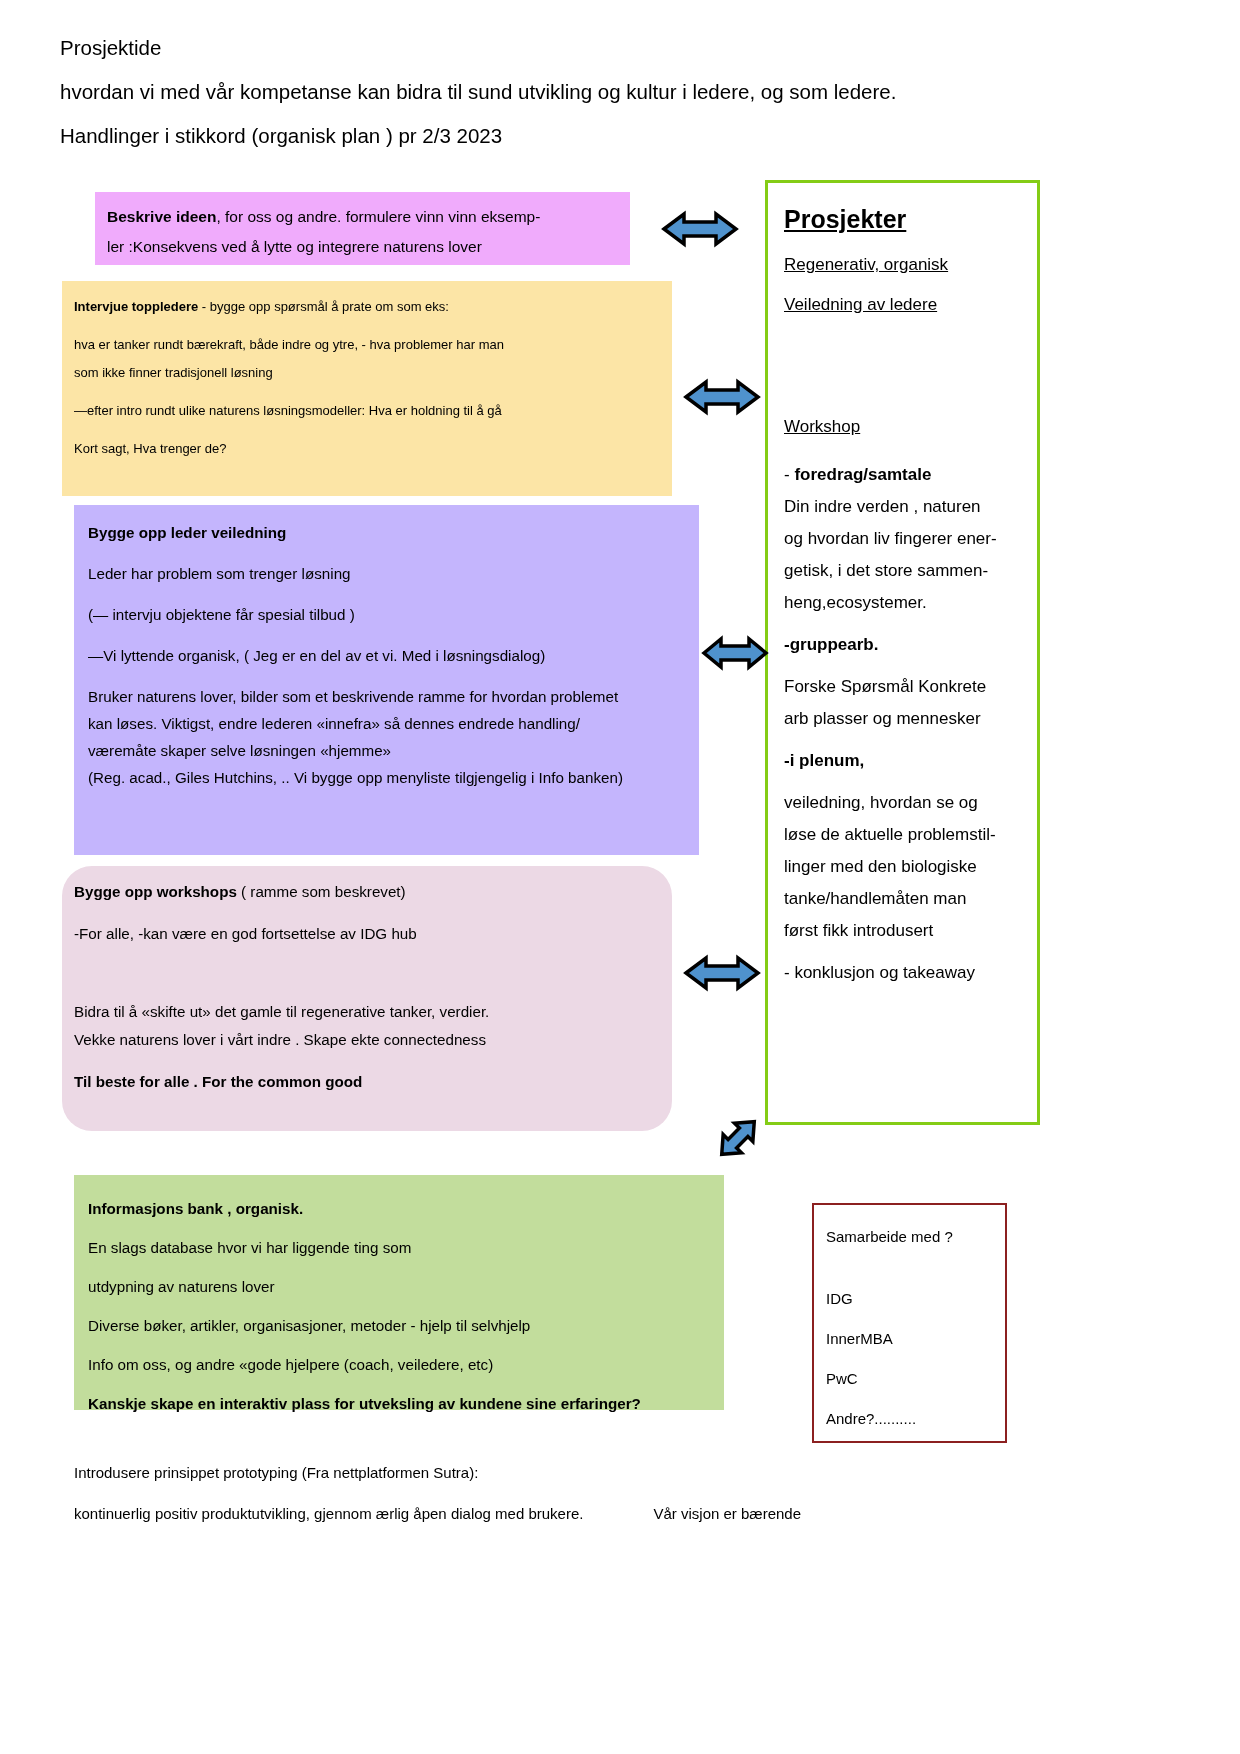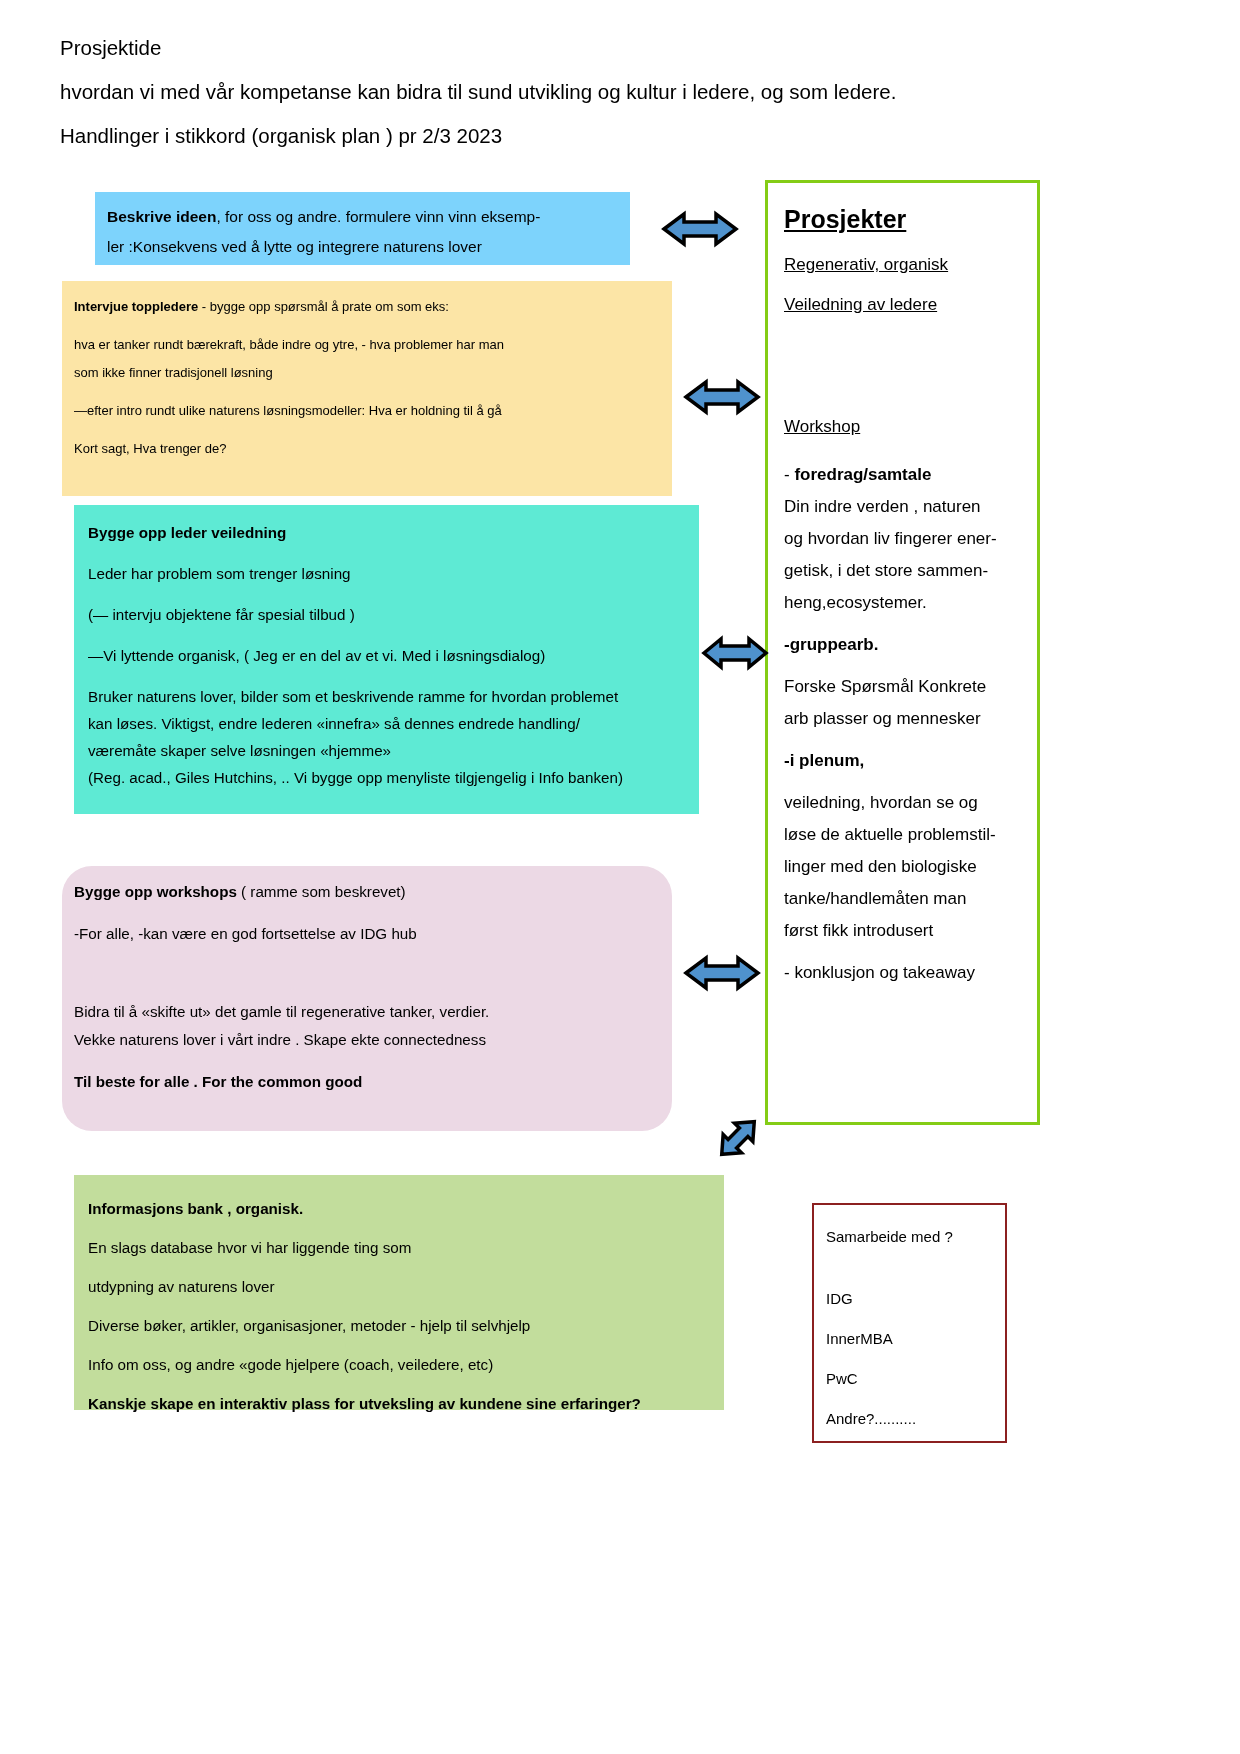--- a/index.html
+++ b/index.html
@@ -42,21 +42,21 @@
   }
   .panel p {
     margin: 0;
   }
 
   .blue-box {
     left: 95px;
     top: 192px;
     width: 535px;
     height: 73px;
-    background: #7dd3fc;
+    background: #f0abfc;
     padding: 10px 12px 0 12px;
     font-size: 15.5px;
     line-height: 30px;
   }
 
   .yellow-box {
     left: 62px;
     top: 281px;
     width: 610px;
     height: 215px;
@@ -64,22 +64,22 @@
     padding: 12px 12px 0 12px;
     font-size: 13px;
     line-height: 28px;
   }
   .yellow-box .gap { height: 10px; }
 
   .gray-box {
     left: 74px;
     top: 505px;
     width: 625px;
-    height: 309px;
-    background: #5eead4;
+    height: 350px;
+    background: #c4b5fd;
     padding: 14px 14px 0 14px;
     font-size: 15.2px;
     line-height: 27px;
   }
   .gray-box .spaced { margin-top: 14px; }
 
   .pink-box {
     left: 62px;
     top: 866px;
     width: 610px;
@@ -249,20 +249,24 @@
 
   <div class="panel samarbeide-box">
     <div>Samarbeide med ?</div>
     <div class="gapline"></div>
     <div>IDG</div>
     <div>InnerMBA</div>
     <div>PwC</div>
     <div>Andre?..........</div>
   </div>
 
+  <div class="footer">
+    <div class="row">Introdusere prinsippet prototyping  (Fra nettplatformen Sutra):</div>
+    <div class="row"><span>kontinuerlig positiv produktutvikling, gjennom  ærlig åpen dialog med brukere.</span><span class="vision">Vår visjon er bærende</span></div>
+  </div>
 
   <svg class="arrow" style="left:660px; top:206px;" width="80" height="46">
     <polygon points="4,23 24,8 24,16 56,16 56,8 76,23 56,38 56,30 24,30 24,38" fill="#4f92cd" stroke="#000000" stroke-width="3.5" stroke-linejoin="miter"></polygon>
   </svg>
 
   <svg class="arrow" style="left:682px; top:374px;" width="80" height="46">
     <polygon points="4,23 24,8 24,16 56,16 56,8 76,23 56,38 56,30 24,30 24,38" fill="#4f92cd" stroke="#000000" stroke-width="3.5" stroke-linejoin="miter"></polygon>
   </svg>
 
   <svg class="arrow" style="left:700px; top:632px;" width="70" height="42">

